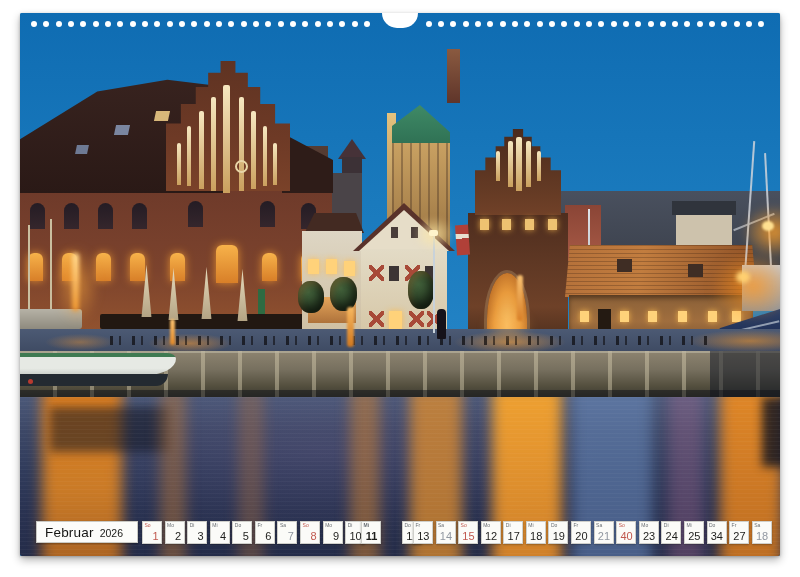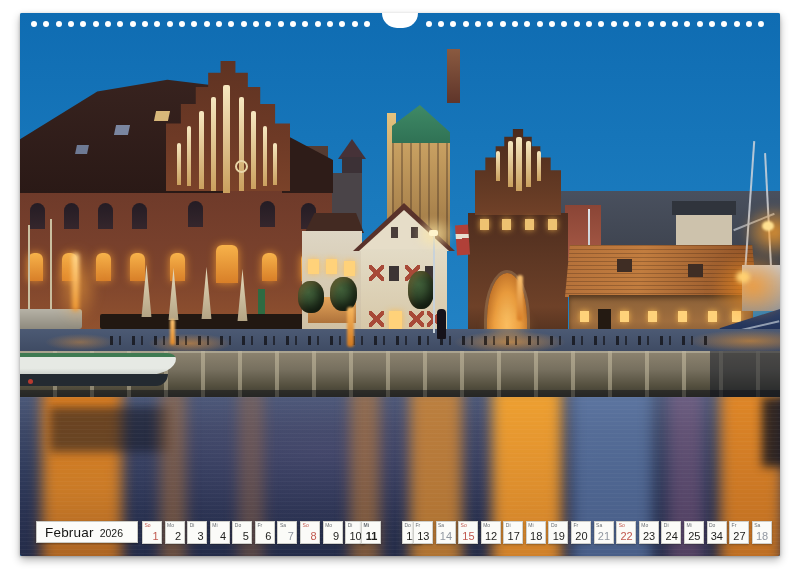--- a/index.html
+++ b/index.html
@@ -354,21 +354,21 @@
         <div class="day-cell" style="left: 551.02px;">
           <span class="wd" style="color: rgb(106, 111, 116);">Fr</span>
           <span class="num" style="color: rgb(30, 30, 28);">20</span>
         </div>
         <div class="day-cell" style="left: 573.6px;">
           <span class="wd" style="color: rgb(106, 111, 116);">Sa</span>
           <span class="num" style="color: rgb(144, 151, 160); text-align: center;">21</span>
         </div>
         <div class="day-cell" style="left: 596.18px;">
           <span class="wd" style="color: rgb(192, 88, 78);">So</span>
-          <span class="num" style="color: rgb(192, 88, 78);">22</span>
+          <span class="num" style="color: rgb(192, 88, 78);">40</span>
         </div>
         <div class="day-cell" style="left: 618.76px;">
           <span class="wd" style="color: rgb(106, 111, 116);">Mo</span>
           <span class="num" style="color: rgb(30, 30, 28);">23</span>
         </div>
         <div class="day-cell" style="left: 641.34px;">
           <span class="wd" style="color: rgb(106, 111, 116);">Di</span>
           <span class="num" style="color: rgb(30, 30, 28);">24</span>
         </div>
         <div class="day-cell" style="left: 663.92px;">

